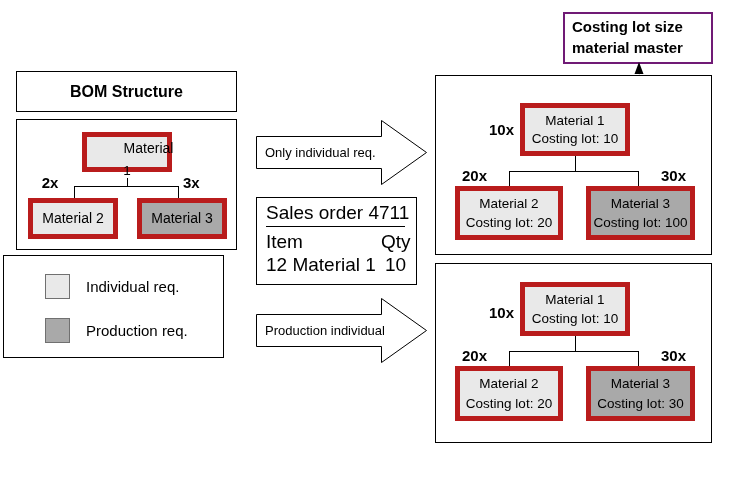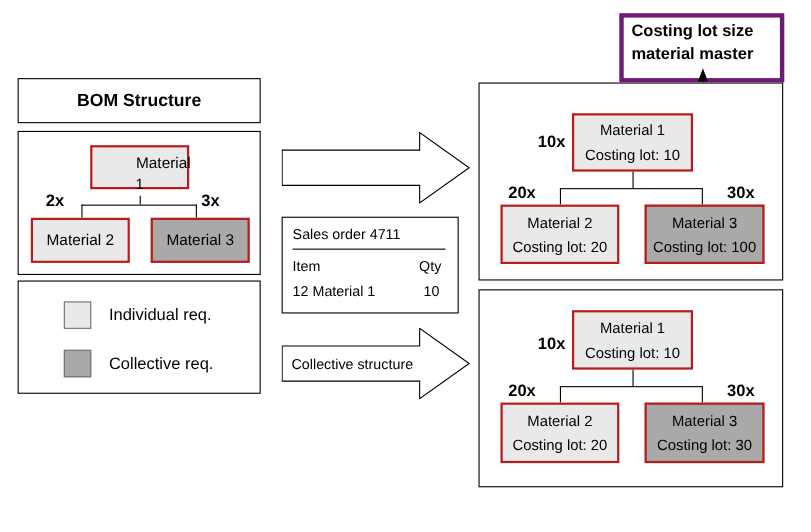--- a/index.html
+++ b/index.html
@@ -3,52 +3,52 @@
 <meta charset="utf-8">
 <style>
   html,body{margin:0;padding:0;background:#ffffff;}
   .slide{
     position:relative;width:737px;height:484px;background:#ffffff;
     font-family:"Liberation Sans",sans-serif;color:#000;overflow:hidden;
   }
   .abs{position:absolute;}
   .panel{position:absolute;border:1px solid #000;background:#fff;box-sizing:border-box;}
   .node{
-    position:absolute;border:2px solid #b91c1c;box-sizing:border-box;
+    position:absolute;border:5px solid #b91c1c;box-sizing:border-box;
     display:flex;flex-direction:column;align-items:center;justify-content:space-around;
     font-size:13.5px;line-height:15px;text-align:center;padding:3px 0;
   }
   .light{background:var(--light-fill,#e9e9e9);}
   .dark{background:var(--dark-fill,#a9a9a9);}
   .mult{position:absolute;font-weight:bold;font-size:15px;line-height:15px;white-space:nowrap;}
   .stem{position:absolute;width:1px;background:#000;}
   .bracket{position:absolute;border-top:1px solid #000;border-left:1px solid #000;border-right:1px solid #000;box-sizing:border-box;}
 
   
   .annotation{
-    position:absolute;left:563px;top:12px;width:150px;height:63px;box-sizing:border-box;
-    border:4px solid #701a75;background:#fff;font-weight:bold;font-size:15px;line-height:21px;
+    position:absolute;left:563px;top:12px;width:150px;height:52px;box-sizing:border-box;
+    border:2px solid #701a75;background:#fff;font-weight:bold;font-size:15px;line-height:21px;
     padding:2px 4px 0 7px;
   }
 
   
   .bom-title{display:flex;align-items:center;justify-content:center;height:100%;
     font-size:16px;font-weight:bold;}
 
   
   .bom-root{left:65px;top:12px;width:90px;height:40px;justify-content:center;padding-bottom:10px;font-size:14px;padding-left:43px;}
   .root-sub{position:absolute;left:0;right:0;top:26px;text-align:center;font-size:13.5px;line-height:15px;font-weight:normal;}
   .tree-node{font-size:14px;justify-content:center;padding:0;}
 
   
   .legend-swatch{position:absolute;width:25px;height:25px;border:1px solid #707070;box-sizing:border-box;}
   .legend-label{position:absolute;font-size:15px;line-height:17px;white-space:nowrap;}
 
   
-  .so-text{position:absolute;font-size:13px;line-height:16px;white-space:nowrap;}
+  .so-text{position:absolute;font-size:19px;line-height:16px;white-space:nowrap;}
   .so-rule{position:absolute;left:9px;top:28px;width:139px;border-top:1px solid #000;}
 
   
   .arrow-wrap{position:absolute;width:172px;height:65px;}
   .arrow-label{position:absolute;left:9px;top:16px;height:33px;display:flex;align-items:center;
     font-size:13px;white-space:nowrap;}
 
   
   .struct .m1{left:84px;width:110px;}
   .s1 .m1{top:27px;height:53px;}
@@ -99,47 +99,48 @@
     <div class="mult" style="left:13px;top:55px;width:40px;text-align:center">2x</div>
     <div class="mult" style="left:166px;top:55px;width:40px">3x</div>
     <div class="node light tree-node" style="left:11px;top:78px;width:90px;height:41px">
       <div>Material 2</div>
     </div>
     <div class="node dark tree-node" style="left:120px;top:78px;width:90px;height:41px">
       <div>Material 3</div>
     </div>
   </div>
 
-  <div class="panel" style="left:16px;top:255px;width:221px;height:103px">
+  <div class="panel" style="left:3px;top:255px;width:221px;height:103px">
     <div class="legend-swatch light" style="left:41px;top:18px"></div>
     <div class="legend-label" style="left:82px;top:22px">Individual req.</div>
     <div class="legend-swatch dark" style="left:41px;top:62px"></div>
-    <div class="legend-label" style="left:82px;top:66px">Collective req.</div>
+    <div class="legend-label" style="left:82px;top:66px">Production req.</div>
   </div>
 
   <div class="arrow-wrap" style="left:256px;top:120px">
     <svg width="172" height="65">
       <polygon points="0.5,16.5 125.5,16.5 125.5,0.5 170.5,32.5 125.5,64.5 125.5,48.5 0.5,48.5" fill="#ffffff" stroke="#000000" stroke-width="1"></polygon>
     </svg>
+    <div class="arrow-label">Only individual req.</div>
   </div>
 
   <div class="panel" style="left:256px;top:197px;width:161px;height:88px">
     <div class="so-text" style="left:9px;top:7px">Sales order 4711</div>
     <div class="so-rule"></div>
     <div class="so-text" style="left:9px;top:36px">Item</div>
     <div class="so-text" style="left:124px;top:36px">Qty</div>
     <div class="so-text" style="left:9px;top:59px">12 Material 1</div>
     <div class="so-text" style="left:128px;top:59px">10</div>
   </div>
 
   <div class="arrow-wrap" style="left:256px;top:298px">
     <svg width="172" height="65">
       <polygon points="0.5,16.5 125.5,16.5 125.5,0.5 170.5,32.5 125.5,64.5 125.5,48.5 0.5,48.5" fill="#ffffff" stroke="#000000" stroke-width="1"></polygon>
     </svg>
-    <div class="arrow-label">Collective structure</div>
+    <div class="arrow-label">Production individual</div>
   </div>
 
   <div class="panel struct s1" style="left:435px;top:75px;width:277px;height:180px">
     <div class="mult mult-root">10x</div>
     <div class="node light m1">
       <div>Material 1</div>
       <div>Costing lot: 10</div>
     </div>
     <div class="stem stem-root"></div>
     <div class="bracket bracket2"></div>

